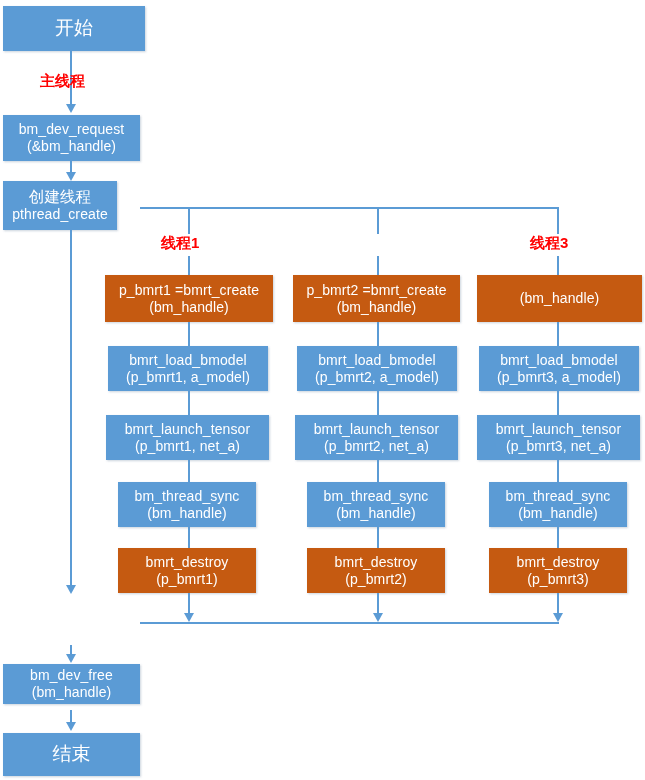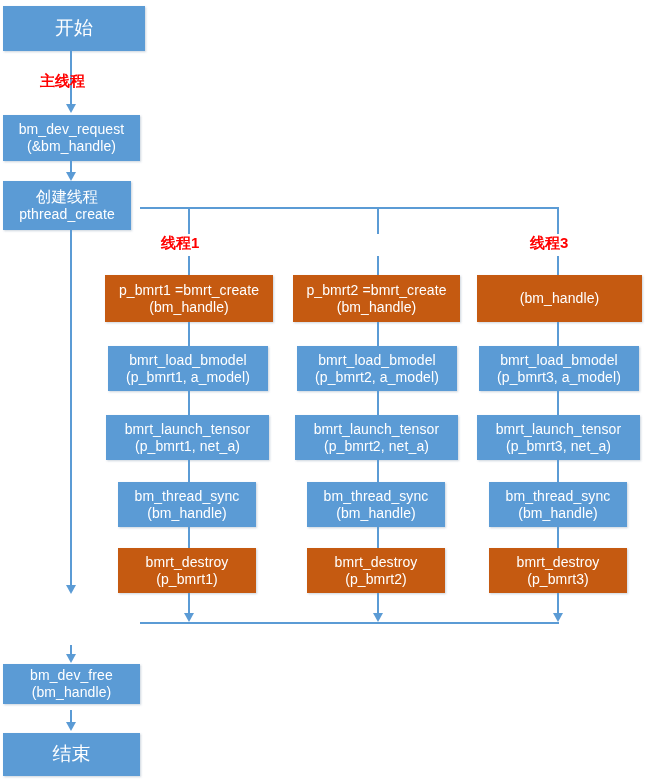--- a/index.html
+++ b/index.html
@@ -74,21 +74,21 @@
 
   <div class="node blue big" style="left:3px; top:6px; width:142px; height:45px;">
     <span class="ln cjk">开始</span>
   </div>
 
   <div class="node blue" style="left:3px; top:115px; width:137px; height:46px;">
     <span class="ln lat">bm_dev_request</span>
     <span class="ln lat">(&amp;bm_handle)</span>
   </div>
 
-  <div class="node blue" style="left:3px; top:181px; width:128px; height:49px;">
+  <div class="node blue" style="left:3px; top:181px; width:114px; height:49px;">
     <span class="ln cjk">创建线程</span>
     <span class="ln lat">pthread_create</span>
   </div>
 
 
   <div class="node blue" style="left:3px; top:664px; width:137px; height:40px;">
     <span class="ln lat">bm_dev_free</span>
     <span class="ln lat">(bm_handle)</span>
   </div>
 

